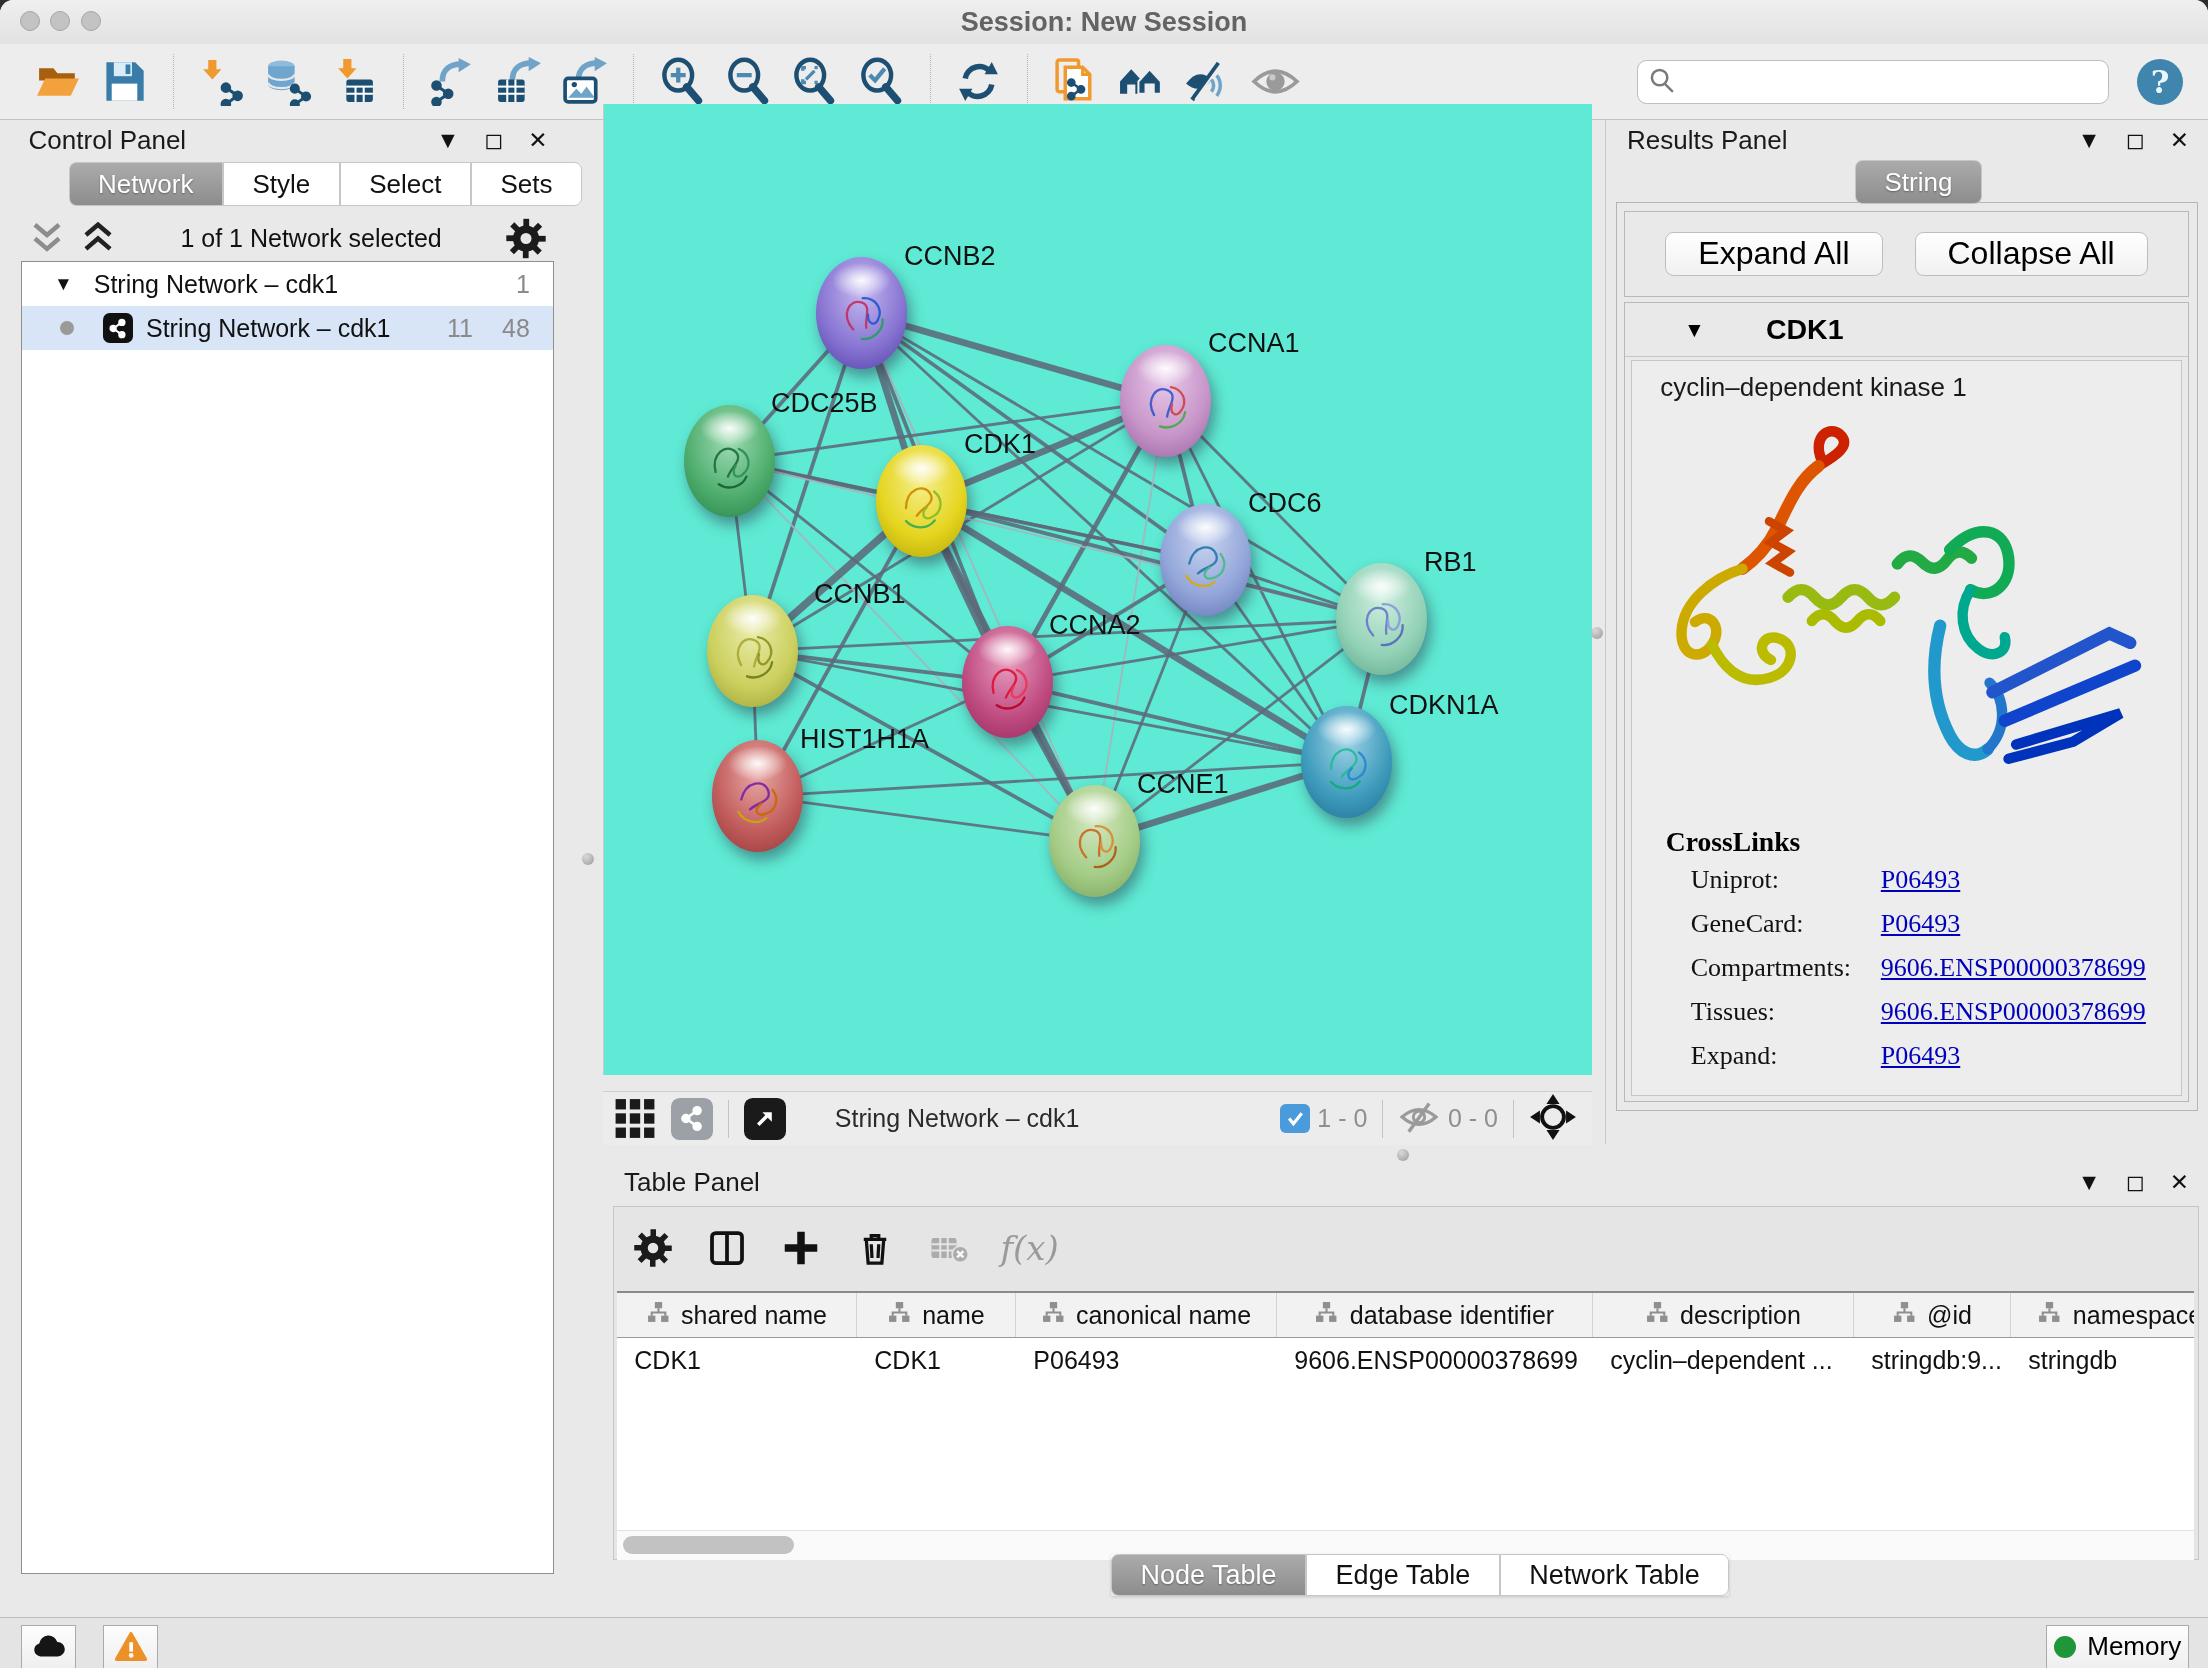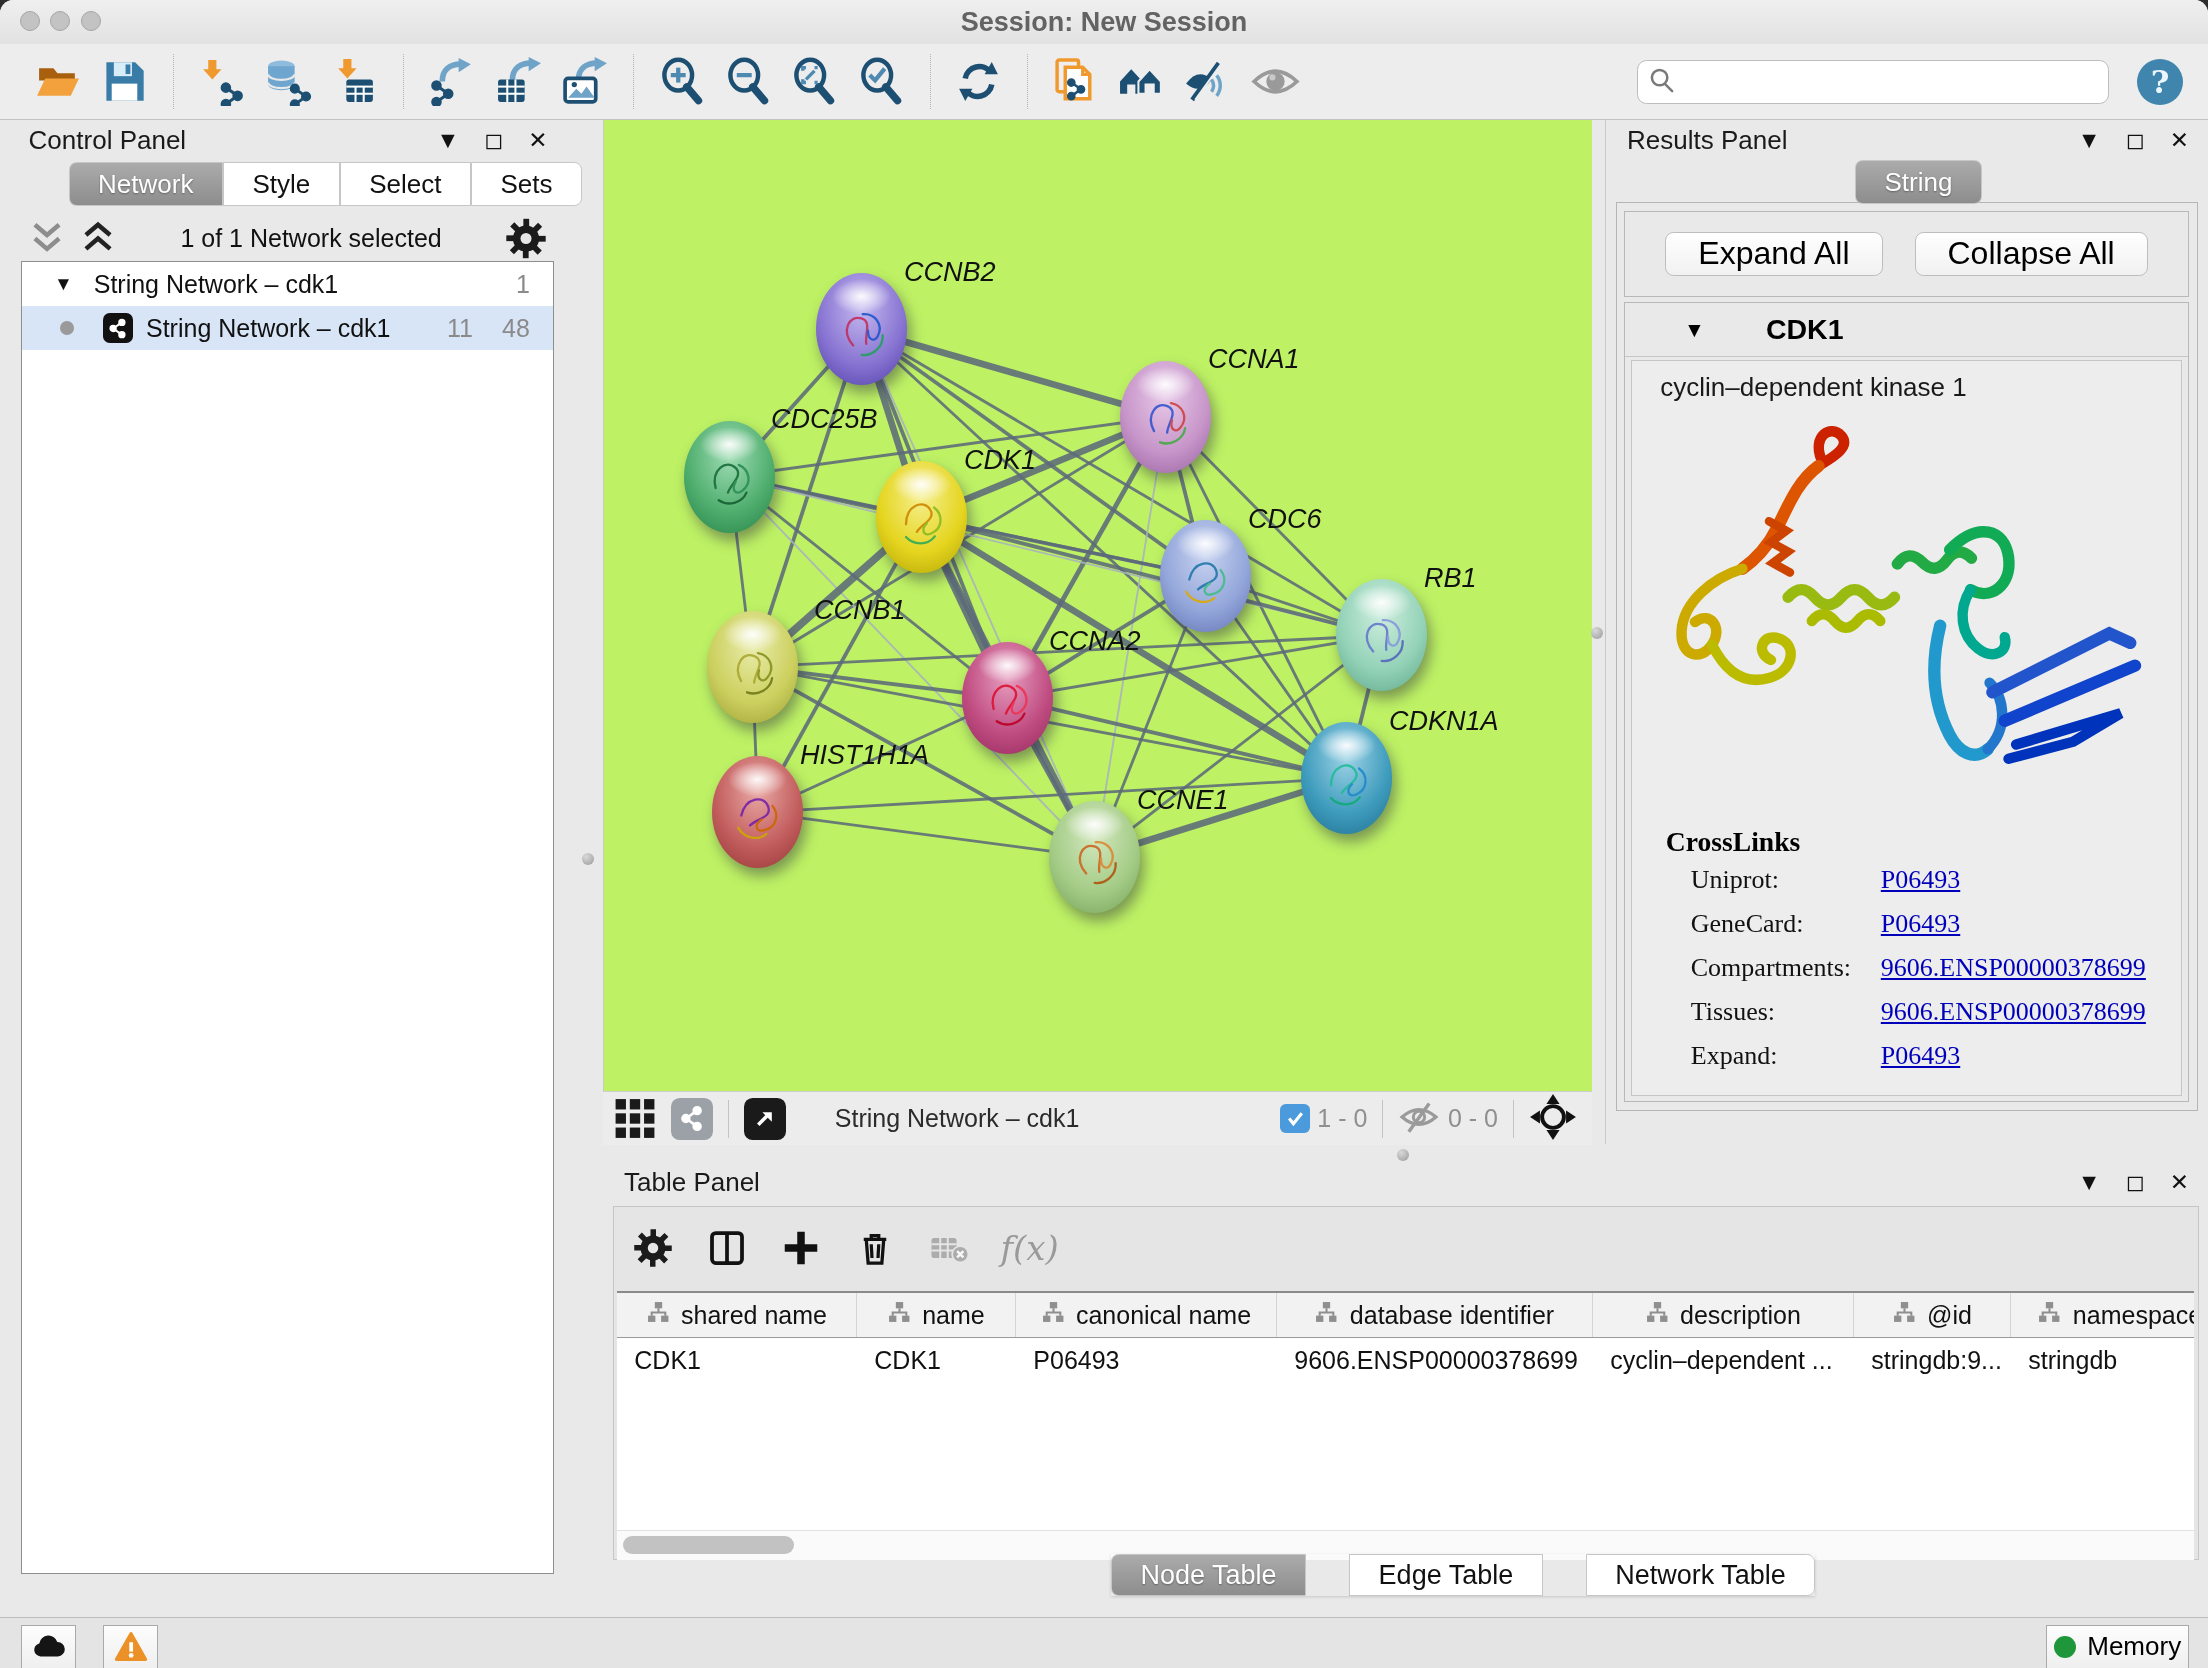--- a/index.html
+++ b/index.html
@@ -29,21 +29,21 @@
   #cp-tabs{position:absolute;left:61px;top:42px;display:flex;}
   #cp-tabs .tab:first-child{border-radius:7.6px 0 0 7.6px;}
   #cp-tabs .tab:last-child{border-radius:0 7.6px 7.6px 0;}
   #cp-status{position:absolute;left:13.3px;top:95px;width:533px;height:46px;display:flex;align-items:center;}
   #cp-status .txt{flex:1;text-align:center;font-size:25px;color:#111;}
   #cp-tree{position:absolute;left:13.3px;top:141px;width:533px;height:1313px;background:#fff;border:1.9px solid #8f8f8f;box-sizing:border-box;}
   .tree-row{height:44px;display:flex;align-items:center;font-size:25px;color:#111;position:relative;cursor:pointer;}
   .tree-row.sel{background:#d8e5f7;}
   .tree-count{color:#8a8a8a;}
   
-  #canvas-wrap{position:absolute;left:603px;top:120px;width:989px;height:971px;background:#bef264;border-left:1.9px solid #c9c9c9;box-sizing:border-box;overflow:hidden;font-style:italic;}
+  #canvas-wrap{position:absolute;left:603px;top:104px;width:989px;height:971px;background:#5eead4;border-left:1.9px solid #c9c9c9;box-sizing:border-box;overflow:hidden;}
   #edge-svg{position:absolute;left:0;top:0;}
   .node{position:absolute;width:91px;height:112px;border-radius:50%;filter:drop-shadow(4.8px 8.6px 6.7px rgba(40,40,60,.45));cursor:pointer;}
   .node .gloss{position:absolute;left:18%;top:5%;width:64%;height:32%;border-radius:50%;background:radial-gradient(closest-side,rgba(255,255,255,.95),rgba(255,255,255,0));}
   .node svg{position:absolute;left:0;top:13.3px;}
   .nlabel{position:absolute;font-size:27px;color:#111;white-space:nowrap;}
   
   #net-status{position:absolute;left:603px;top:1091px;width:989px;height:54px;background:#ececec;border-top:1.9px solid #cfcfcf;display:flex;align-items:center;box-sizing:border-box;}
   .ns-sep{height:38px;border-left:1px solid #c3c3c3;margin:0 15px;}
   .ns-txt{font-size:25px;color:#2b2b2b;}
   .ns-gray{font-size:25px;color:#8f8f8f;margin-left:7.6px;}
@@ -71,21 +71,21 @@
   #tp-icons .tbtn{width:44px;height:44px;margin:0;}
   #tp-icons .tbtn svg{width:40px;height:40px;}
   #fx{font-family:"DejaVu Serif",serif;font-style:italic;font-size:34px;color:#9a9a9a;}
   #tp-table{position:absolute;left:3.8px;top:84px;right:3.8px;height:240px;background:#fff;border-top:2.9px solid #8a8a8a;border-bottom:1px solid #c9c9c9;overflow:hidden;}
   #tp-thead{display:flex;height:44px;background:#f2f2f2;border-bottom:1.9px solid #9a9a9a;}
   .th{display:flex;align-items:center;justify-content:center;gap:11.4px;font-size:25px;color:#111;border-right:1px solid #d4d4d4;box-sizing:border-box;flex:none;}
   #tp-trow{display:flex;height:44px;align-items:center;}
   .td{font-size:25px;color:#111;padding-left:17px;box-sizing:border-box;flex:none;white-space:nowrap;overflow:hidden;}
   #tp-hscroll{position:absolute;left:3.8px;right:3.8px;top:323px;height:28.5px;background:#fafafa;border-top:1px solid #e2e2e2;}
   #tp-hscroll .thumb{position:absolute;left:5.7px;top:4.8px;width:171px;height:18px;border-radius:9.5px;background:#c2c2c2;cursor:pointer;}
-  #tp-tabs{position:absolute;left:508px;top:392px;display:flex;box-shadow:0 1px 2.9px rgba(0,0,0,.15);gap:43px;}
+  #tp-tabs{position:absolute;left:508px;top:392px;display:flex;box-shadow:0 1px 2.9px rgba(0,0,0,.15);}
   #tp-tabs .tab{height:40px;font-size:27px;}
   #tp-tabs .tab:first-child{border-radius:7.6px 0 0 7.6px;}
   #tp-tabs .tab:last-child{border-radius:0 7.6px 7.6px 0;}
   
   #statusbar{position:absolute;left:0;top:1617px;width:2208px;height:51px;background:#e4e4e4;border-top:1.9px solid #bcbcbc;box-sizing:border-box;}
   .sb-btn{position:absolute;top:6.7px;height:44px;background:linear-gradient(#fdfdfd,#efefef);border:1.9px solid #aaa;display:flex;align-items:center;justify-content:center;box-sizing:border-box;cursor:pointer;text-align:center;}
   #memory-btn{left:2046px;width:143px;font-size:26px;gap:11.4px;}
   #memory-btn .dot{width:22px;height:22px;border-radius:50%;background:#1f9639;}
 </style>
 </head>

